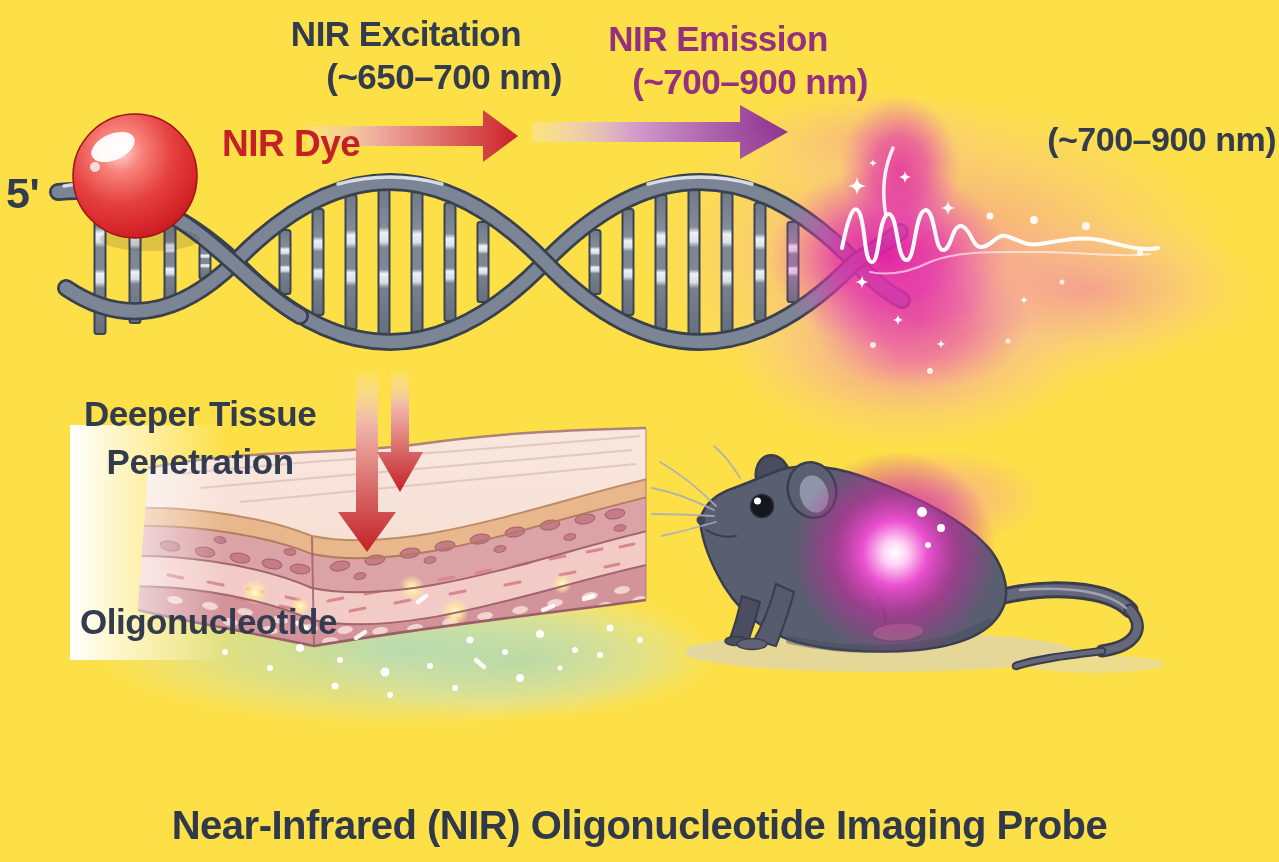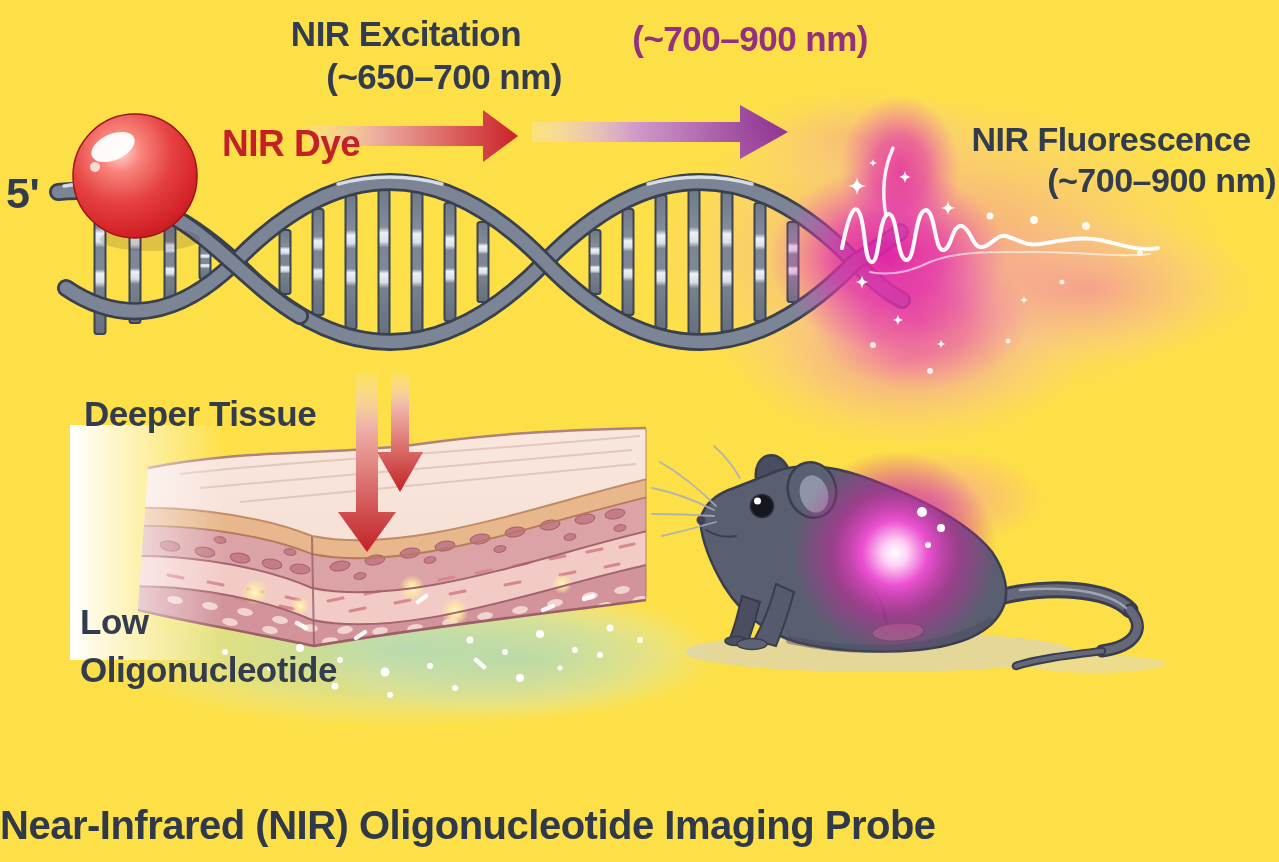--- a/index.html
+++ b/index.html
@@ -9,21 +9,21 @@
   .lbl{position:absolute;font-weight:700;color:#333c4f;letter-spacing:-0.5px;line-height:1.22;}
   .center{text-align:center;}
   .lbl .sub{font-weight:700;text-align:right;}
   #excitation-label{left:250px;top:13px;width:312px;font-size:35px;}
   #emission-label{left:568px;top:18px;width:300px;font-size:35px;color:#93307f;}
   #fluorescence-label{left:946px;top:119px;width:330px;font-size:34px;}
   #nir-dye-label{left:178px;top:121px;font-size:37px;color:#c32127;margin-left:44px;}
   #five-prime-label{left:6px;top:167px;font-size:43px;}
   #tissue-label{left:84px;top:390px;font-size:35px;line-height:1.38;text-align:center;}
   #autofluorescence-label{left:80px;top:598px;font-size:35px;line-height:1.38;}
-  #title-label{left:0;top:801px;width:1279px;font-size:40px;color:#2f3949;}
+  #title-label{left:0;top:801px;width:1279px;text-align:center;font-size:40px;color:#2f3949;}
 </style>
 </head>
 <body>
 
 <div id="canvas">
 
 <svg id="scene" viewBox="0 0 1279 862" xmlns="http://www.w3.org/2000/svg">
   <defs>
     <linearGradient id="gRedArrow" x1="0" y1="0" x2="1" y2="0">
       <stop offset="0" stop-color="#f6ded8" stop-opacity="0.25"></stop>
@@ -386,36 +386,36 @@
     </g>
   </g>
 </svg>
 
 <div class="lbl center" id="excitation-label">
   <div>NIR Excitation</div>
   <div class="sub">(~650–700 nm)</div>
 </div>
 
 <div class="lbl center" id="emission-label">
+  <div>NIR Emission</div>
   <div class="sub">(~700–900 nm)</div>
 </div>
 
 <div class="lbl" id="nir-dye-label">NIR Dye</div>
 
 <div class="lbl" id="five-prime-label">5'</div>
 
 <div class="lbl center" id="fluorescence-label">
-  <div>NIR Fluorescence</div>
   <div class="sub">(~700–900 nm)</div>
 </div>
 
 <div class="lbl" id="tissue-label">
   <div>Deeper Tissue</div>
+  <div>Penetration</div>
 </div>
 
 <div class="lbl" id="autofluorescence-label">
-  <div>Low</div>
   <div>Oligonucleotide</div>
 </div>
 
 <div class="lbl" id="title-label">Near-Infrared (NIR) Oligonucleotide Imaging Probe</div>
 
 </div>
 
 </body></html>

